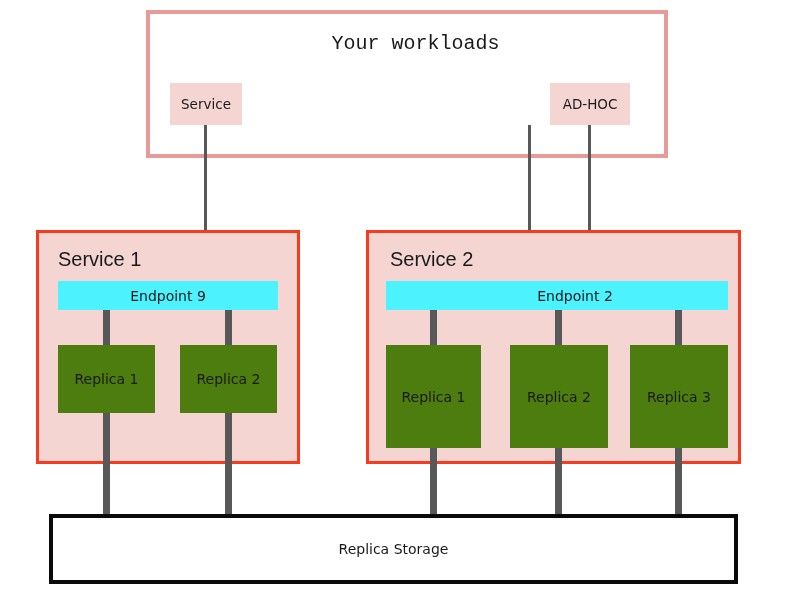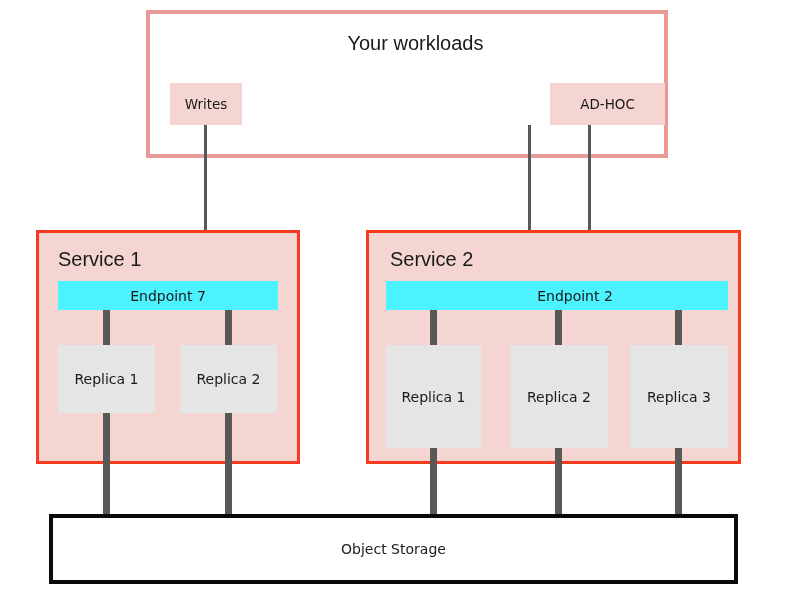--- a/index.html
+++ b/index.html
@@ -31,38 +31,38 @@
     box-sizing: border-box;
   }
   .workloads-title {
     position: absolute;
     left: 146px;
     top: 32px;
     width: 539px;
     text-align: center;
     font-size: 20px;
     color: #1a1a1a;
-    font-family: Liberation Sans, sans-serif;
+    font-family: Liberation Mono, monospace;
   }
   .wl-box {
     position: absolute;
     background: #f4d5d2;
     color: #1a1a1a;
     font-size: 13.5px;
     display: flex;
     align-items: center;
     justify-content: center;
     text-align: center;
     line-height: 1.25;
     box-sizing: border-box;
     padding: 2px 4px;
   }
   #wl-writes  { left: 170px; top: 83px;  width: 72px;  height: 42px; }
   #wl-cfa     { left: 385px; top: 83px;  width: 155px; height: 42px; }
-  #wl-adhoc   { left: 550px; top: 83px;  width: 115px;  height: 42px; }
+  #wl-adhoc   { left: 550px; top: 83px;  width: 80px;  height: 42px; }
 
   
   .service-frame {
     position: absolute;
     background: #f4d5d2;
     border: 3px solid #f63b1e;
     box-sizing: border-box;
   }
   #service-1 { left: 36px;  top: 230px; width: 264px; height: 234px; }
   #service-2 { left: 366px; top: 230px; width: 375px; height: 234px; }
@@ -84,21 +84,21 @@
     display: flex;
     align-items: center;
     justify-content: center;
     box-sizing: border-box;
   }
   #endpoint-1 { left: 58px;  top: 281px; width: 220px; height: 29px; }
   #endpoint-2 { left: 386px; top: 281px; width: 342px; height: 29px; padding-left: 36px; }
 
   .replica {
     position: absolute;
-    background: #e5e5e5;
+    background: #4d7c0f;
     color: #1a1a1a;
     font-size: 14px;
     display: flex;
     align-items: center;
     justify-content: center;
     box-sizing: border-box;
   }
   #s1-replica-1 { left: 58px;  top: 345px; width: 97px; height: 68px; }
   #s1-replica-2 { left: 180px; top: 345px; width: 97px; height: 68px; }
   #s2-replica-1 { left: 386px; top: 345px; width: 95px; height: 103px; }
@@ -153,40 +153,40 @@
   }
 </style>
 </head>
 <body>
 
 <div id="canvas">
 
   <div class="workloads-frame"></div>
   <div class="workloads-title">Your workloads</div>
 
-  <div class="wl-box" id="wl-writes">Writes</div>
+  <div class="wl-box" id="wl-writes">Service</div>
   <div class="wl-box" id="wl-adhoc">AD-HOC</div>
 
   <svg class="arrow-svg" viewBox="0 0 787 595" xmlns="http://www.w3.org/2000/svg">
     <g fill="#585858" stroke="#585858">
 
       <line x1="205.5" y1="125" x2="205.5" y2="262" stroke-width="3"></line>
       <polygon points="198,262 213,262 205.5,277"></polygon>
 
       <line x1="529.5" y1="125" x2="529.5" y2="263" stroke-width="3"></line>
       <polygon points="522,263 537,263 529.5,278"></polygon>
 
       <line x1="589.5" y1="125" x2="589.5" y2="263" stroke-width="3"></line>
       <polygon points="582,263 597,263 589.5,278"></polygon>
     </g>
   </svg>
 
   <div class="service-frame" id="service-1"></div>
   <div class="service-title" id="service-1-title">Service 1</div>
-  <div class="endpoint" id="endpoint-1">Endpoint 7</div>
+  <div class="endpoint" id="endpoint-1">Endpoint 9</div>
   <div class="connector" id="c-s1-e-r1"></div>
   <div class="connector" id="c-s1-e-r2"></div>
   <div class="replica" id="s1-replica-1">Replica 1</div>
   <div class="replica" id="s1-replica-2">Replica 2</div>
 
   <div class="service-frame" id="service-2"></div>
   <div class="service-title" id="service-2-title">Service 2</div>
   <div class="endpoint" id="endpoint-2">Endpoint 2</div>
   <div class="connector" id="c-s2-e-r1"></div>
   <div class="connector" id="c-s2-e-r2"></div>
@@ -194,15 +194,15 @@
   <div class="replica" id="s2-replica-1">Replica 1</div>
   <div class="replica" id="s2-replica-2">Replica 2</div>
   <div class="replica" id="s2-replica-3">Replica 3</div>
 
   <div class="connector" id="c-s1-r1-os"></div>
   <div class="connector" id="c-s1-r2-os"></div>
   <div class="connector" id="c-s2-r1-os"></div>
   <div class="connector" id="c-s2-r2-os"></div>
   <div class="connector" id="c-s2-r3-os"></div>
 
-  <div class="object-storage">Object Storage</div>
+  <div class="object-storage">Replica Storage</div>
 
 </div>
 
 </body></html>

